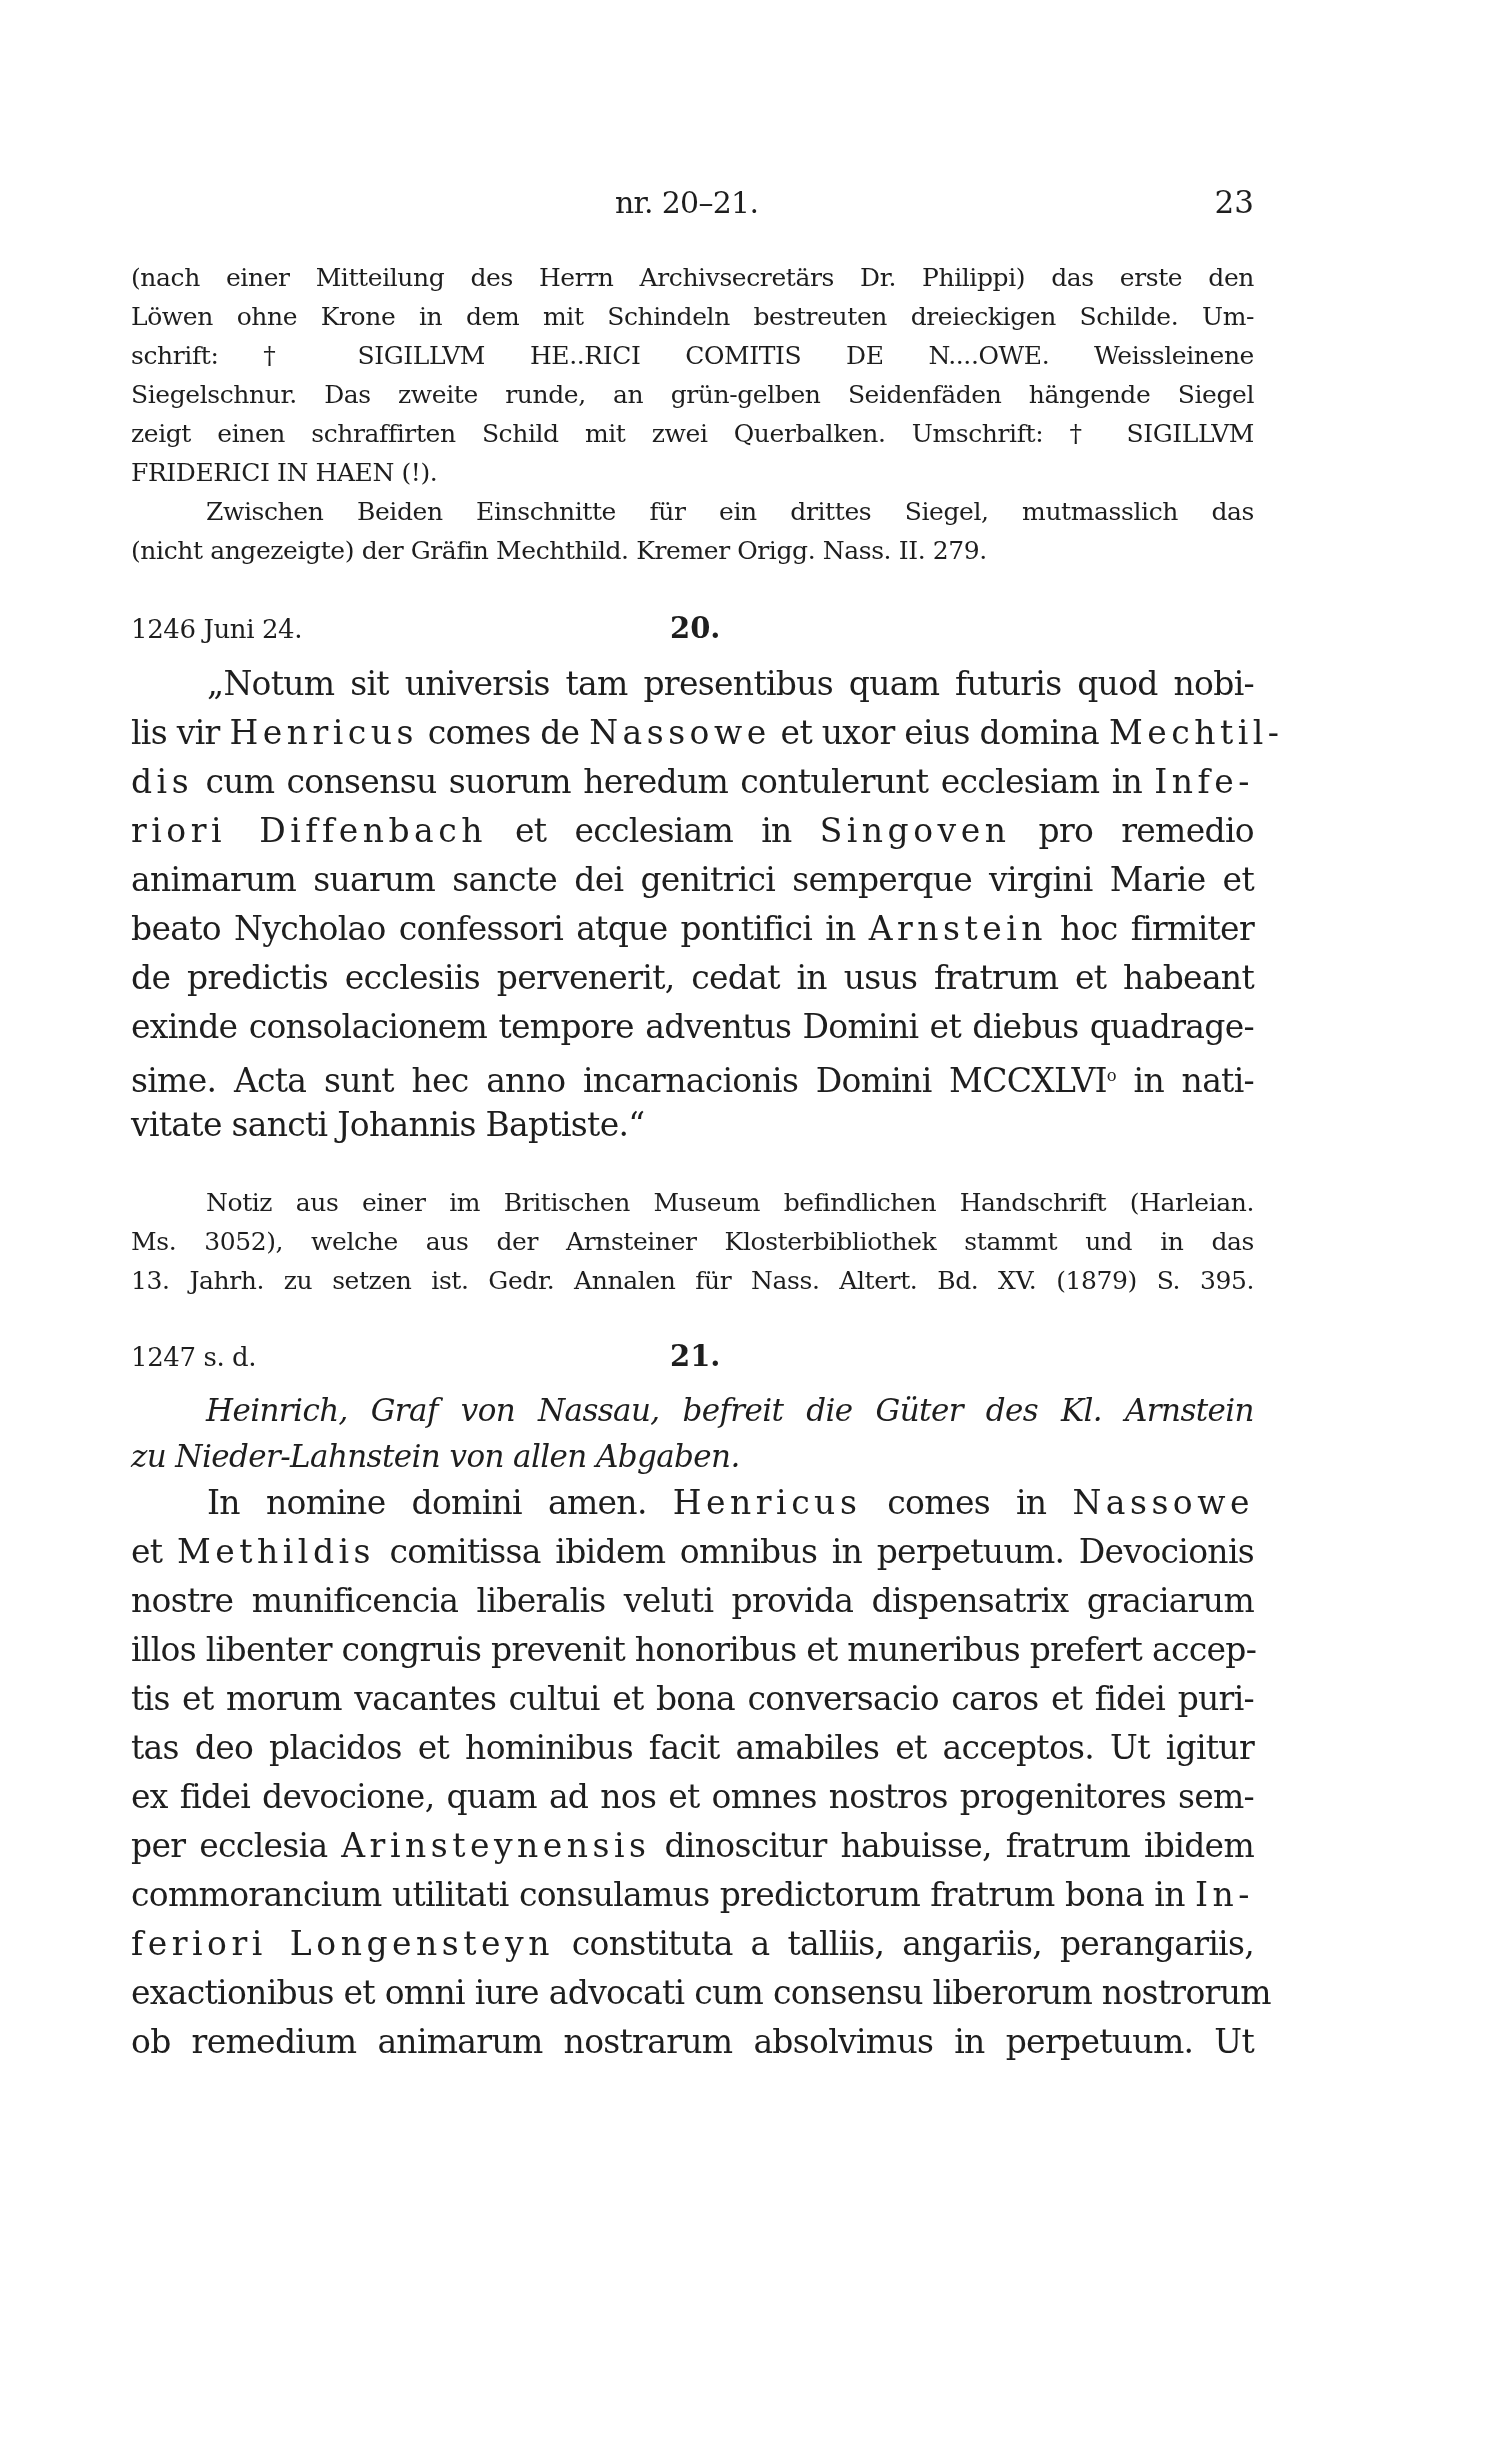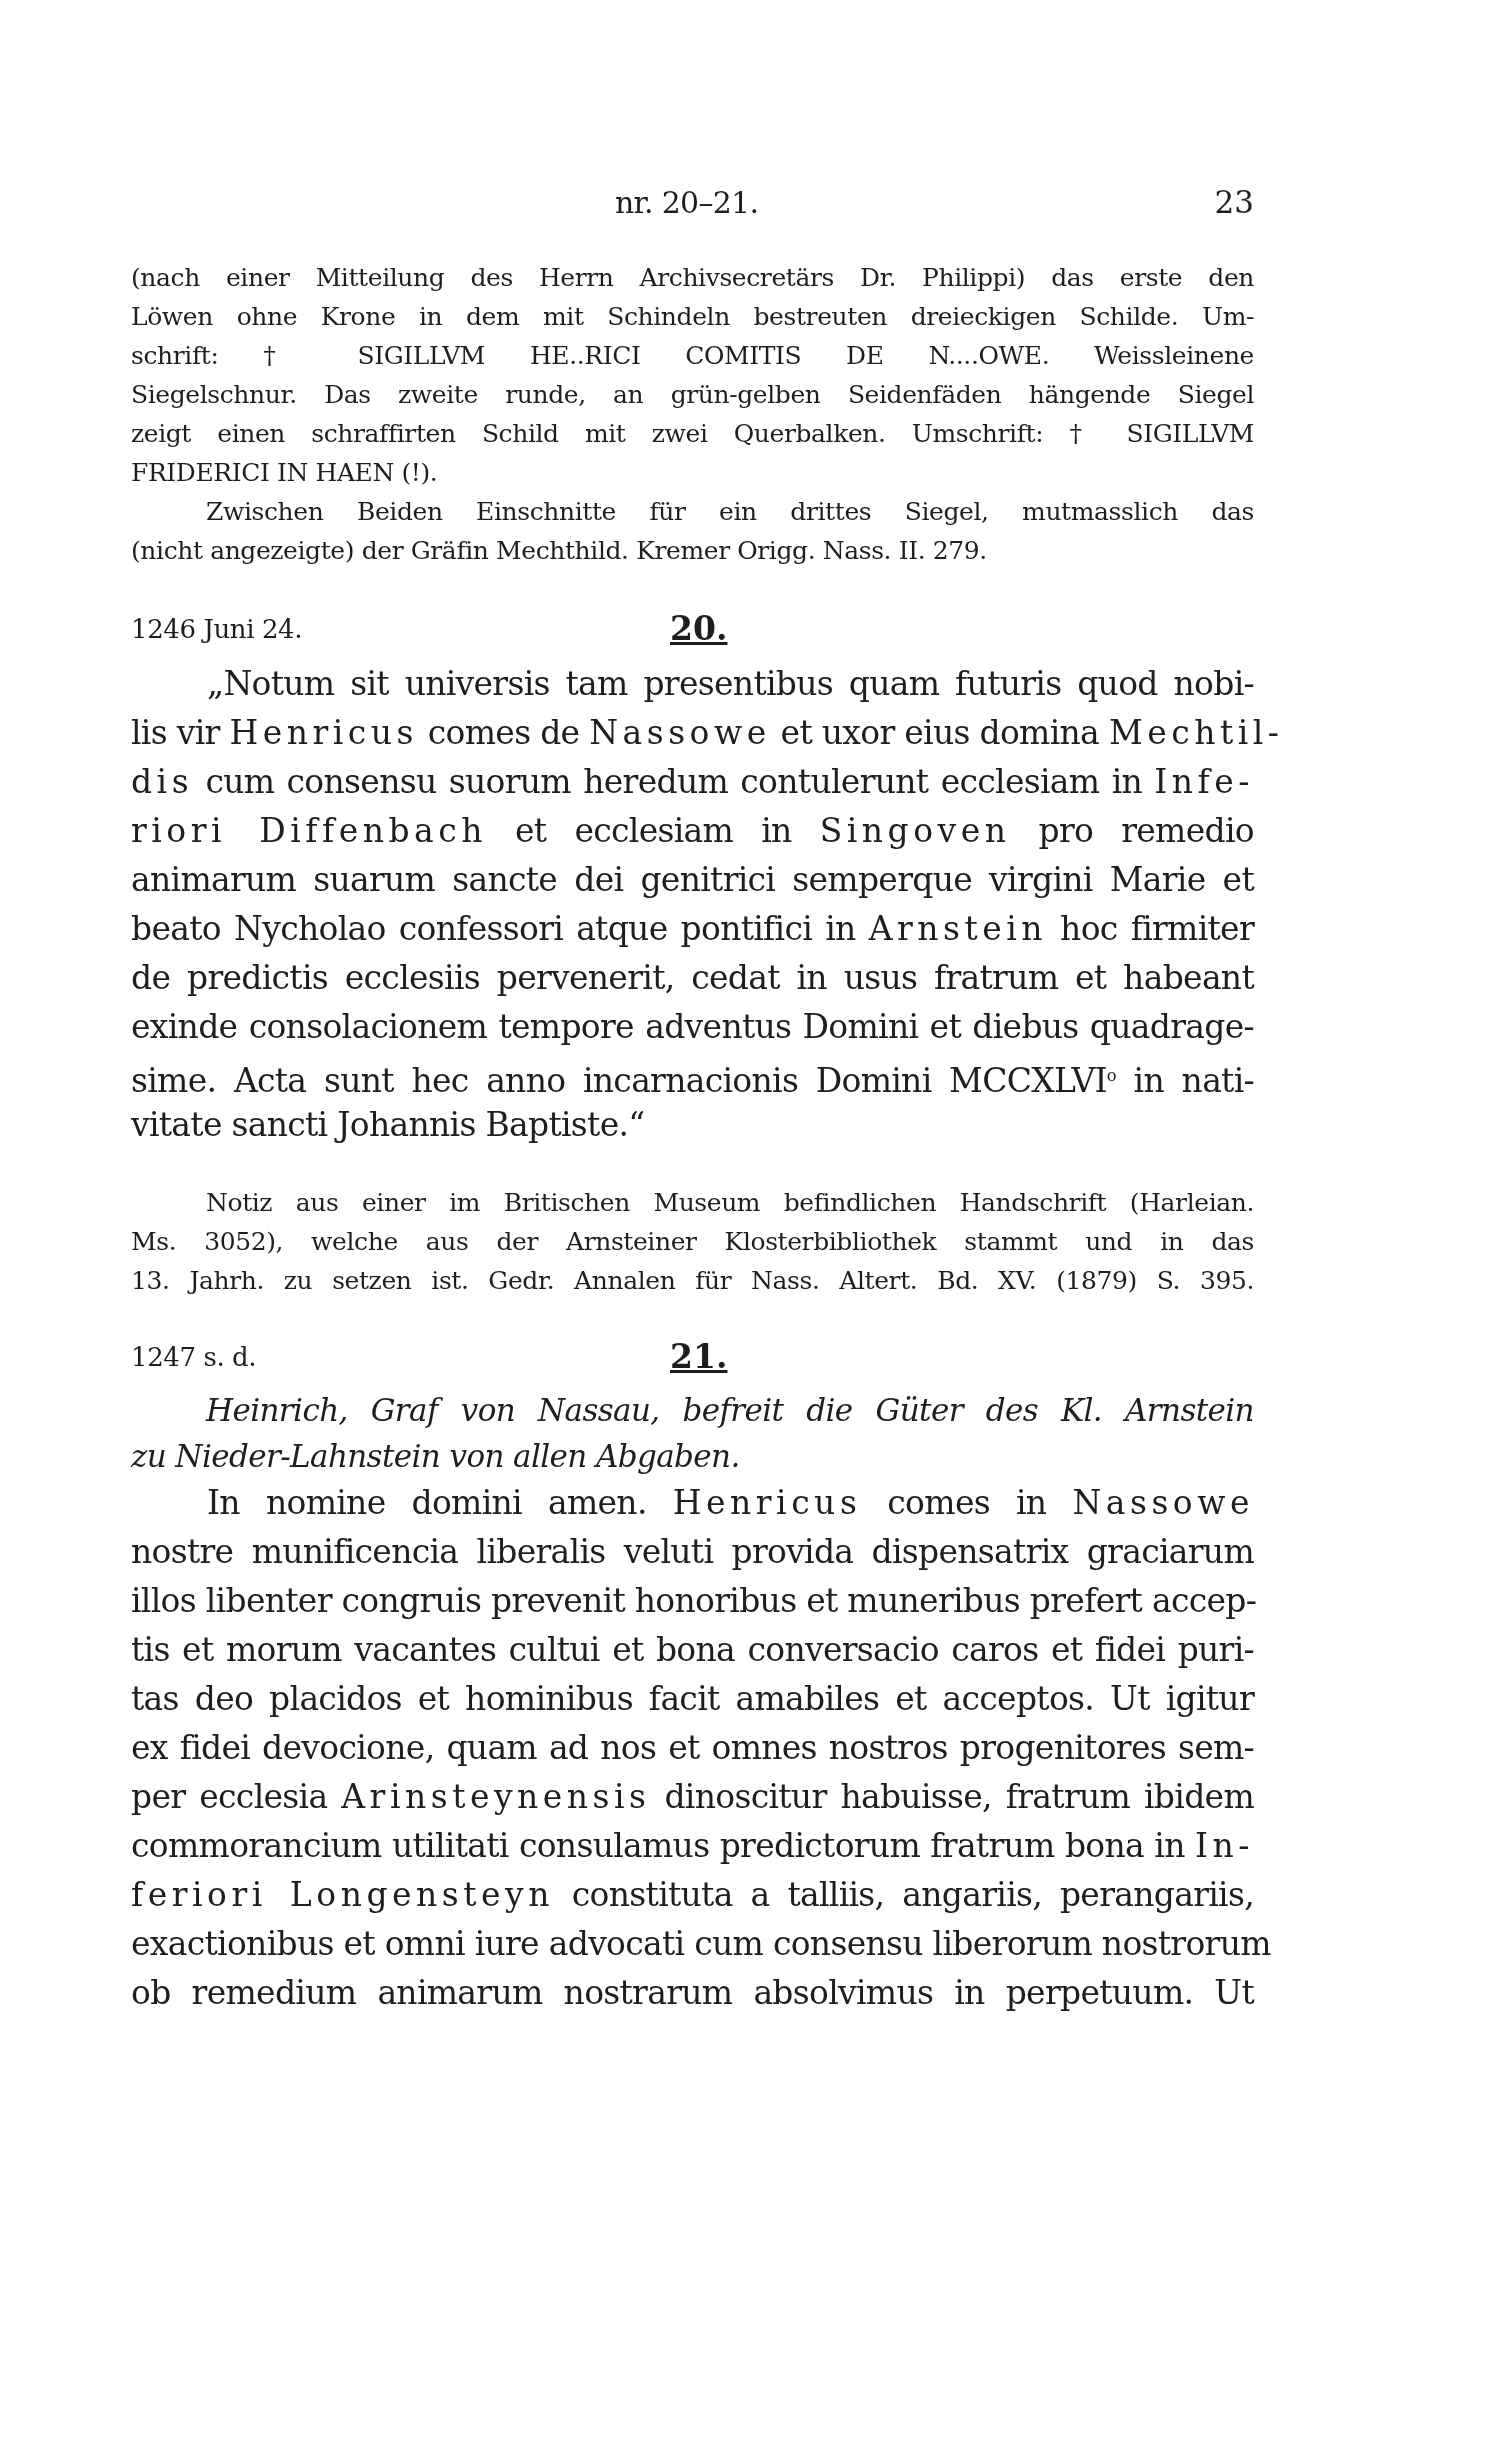--- a/index.html
+++ b/index.html
@@ -18,21 +18,21 @@
   }
   .line.last { text-align-last: left; }
   .small .line { font-size: 25px; line-height: 39px; height: 39px; letter-spacing: -0.4px; }
   .big .line { font-size: 33px; line-height: 49px; height: 49px; letter-spacing: -0.7px; }
   .indent { padding-left: 75px; box-sizing: border-box; }
   .big .indent { padding-left: 76px; }
   .ital .line { font-style: italic; font-size: 31px; line-height: 46px; height: 46px; letter-spacing: -0.6px; }
   .sp { letter-spacing: 4.5px; }
   .doc-head { position: absolute; left: 131px; width: 1123px; height: 37px; }
   .doc-date { position: absolute; left: 0; top: 0; font-size: 26px; line-height: 37px; letter-spacing: -0.4px; }
-  .doc-num { position: absolute; left: 539px; top: -1.5px; font-size: 33px; font-weight: bold; line-height: 37px; text-decoration: underline; }
+  .doc-num { position: absolute; left: 539px; top: -1.5px; font-size: 29px; font-weight: bold; line-height: 37px; }
   sup.o { font-size: 16.4px; vertical-align: 10.5px; }
 </style>
 </head>
 <body>
 
 <div class="page-header">
   <span class="running-title">nr. 20–21.</span>
   <span class="page-number">23</span>
 </div>
 
@@ -76,20 +76,21 @@
   <span class="doc-num">21.</span>
 </div>
 
 <div class="block ital" style="top:1387px;">
   <span class="line indent">Heinrich, Graf von Nassau, befreit die Güter des Kl. Arnstein</span>
   <span class="line last">zu Nieder-Lahnstein von allen Abgaben.</span>
 </div>
 
 <div class="block big" style="top:1478px;">
   <span class="line indent"><span>In nomine domini amen. </span><span class="sp">Henricus</span><span> comes in </span><span class="sp">Nassowe</span></span>
+  <span class="line"><span>et </span><span class="sp">Methildis</span><span> comitissa ibidem omnibus in perpetuum. Devocionis</span></span>
   <span class="line"><span>nostre munificencia liberalis veluti provida dispensatrix graciarum</span></span>
   <span class="line"><span>illos libenter congruis prevenit honoribus et muneribus prefert accep-</span></span>
   <span class="line"><span>tis et morum vacantes cultui et bona conversacio caros et fidei puri-</span></span>
   <span class="line"><span>tas deo placidos et hominibus facit amabiles et acceptos. Ut igitur</span></span>
   <span class="line"><span>ex fidei devocione, quam ad nos et omnes nostros progenitores sem-</span></span>
   <span class="line"><span>per ecclesia </span><span class="sp">Arinsteynensis</span><span> dinoscitur habuisse, fratrum ibidem</span></span>
   <span class="line"><span>commorancium utilitati consulamus predictorum fratrum bona in </span><span class="sp">In-</span></span>
   <span class="line"><span class="sp">feriori Longensteyn</span><span> constituta a talliis, angariis, perangariis,</span></span>
   <span class="line"><span>exactionibus et omni iure advocati cum consensu liberorum nostrorum</span></span>
   <span class="line"><span>ob remedium animarum nostrarum absolvimus in perpetuum. Ut</span></span>

